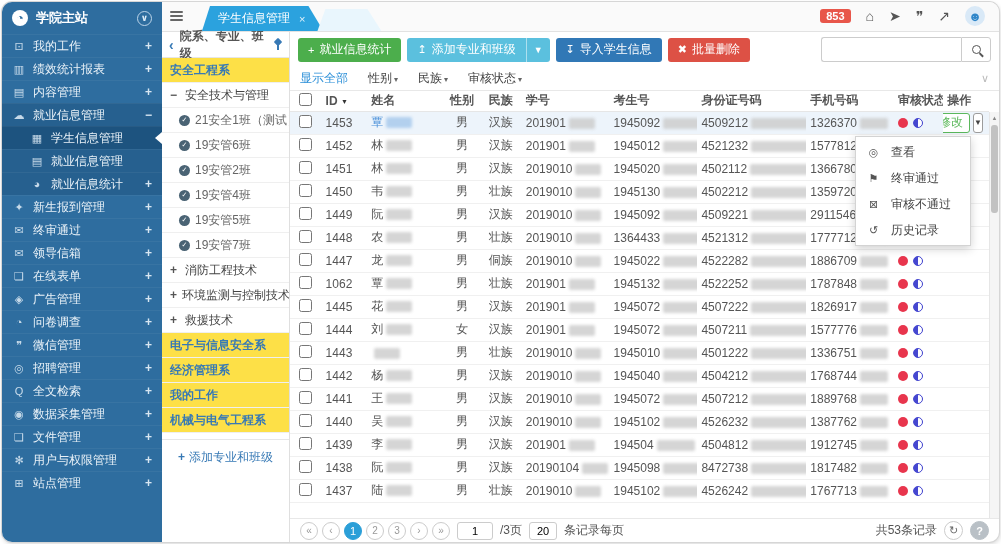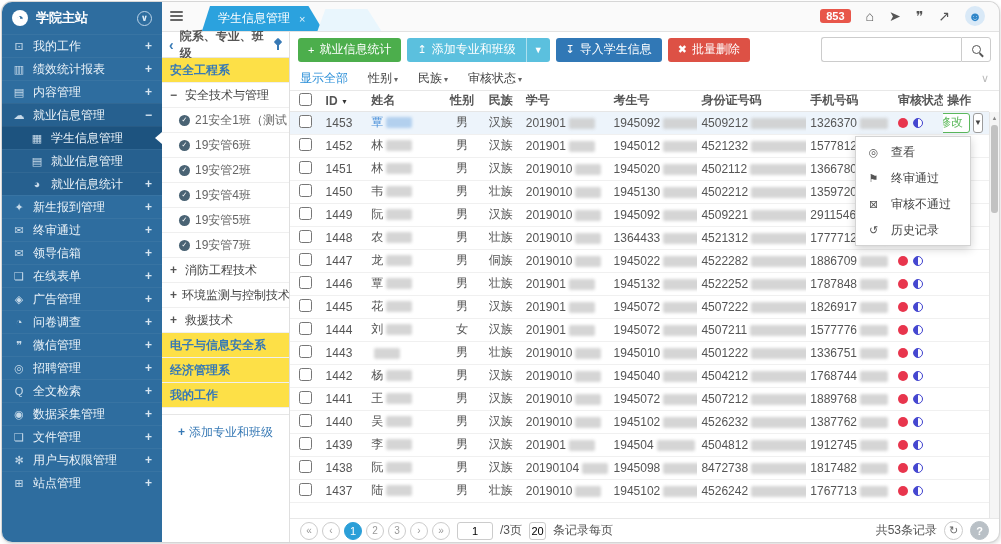--- a/index.html
+++ b/index.html
@@ -108,21 +108,21 @@
   .menu-item .mico { width:13px; text-align:center; color:#555; font-size:11px; }
 
   .vscroll { position:absolute; top:21px; right:0; bottom:0; width:10px; background:#f5f5f5; border-left:1px solid #e6e6e6; }
   .vs-up { height:12px; color:#888; font-size:6px; text-align:center; line-height:12px; cursor:pointer; }
   .vs-thumb { position:absolute; top:13px; left:1px; width:7px; height:88px; background:#c2c2c2; border-radius:3px; cursor:grab; }
 
   .pagination { height:24px; border-top:1px solid #e8e8e8; display:flex; align-items:center; gap:4px; padding:0 10px; font-size:12px; color:#555; flex-shrink:0; }
   .pg-btn { width:18px; height:18px; border:1px solid #ccc; border-radius:50%; background:#fff; color:#999; font-size:10px; display:flex; align-items:center; justify-content:center; cursor:pointer; flex-shrink:0; }
   .pg-btn.active { background:#2b9fd8; border-color:#2b9fd8; color:#fff; font-size:11px; }
   .pg-input { width:36px; height:18px; border:1px solid #ccc; border-radius:3px; text-align:center; font-size:11px; margin:0 3px; outline:none; }
-  .pg-size { width:17px; }
+  .pg-size { width:28px; }
   .pg-right { margin-left:auto; display:flex; align-items:center; gap:7px; }
   .pg-circle { width:19px; height:19px; border:1px solid #ccc; border-radius:50%; background:#fff; color:#666; font-size:11px; display:flex; align-items:center; justify-content:center; cursor:pointer; }
   .pg-help { background:#b9c0c6; color:#fff; border-color:#b9c0c6; font-weight:bold; }
 </style>
 </head>
 <body>
 
 <div class="stage">
   <div class="app">
 
@@ -365,20 +365,24 @@
               <li class="node dept">
 
                 <span class="node-label">经济管理系</span>
               </li>
 
               <li class="node dept">
 
                 <span class="node-label">我的工作</span>
               </li>
 
+              <li class="node dept">
+
+                <span class="node-label">机械与电气工程系</span>
+              </li>
             </ul>
           <div class="tree-add">
             <b>+</b><span>添加专业和班级</span>
           </div>
         </div>
 
         <div class="main">
 
           <div class="toolbar">
             <button class="btn btn-add">
@@ -580,21 +584,21 @@
                     <td class="c-status">
                       <span class="st-red"></span><span class="st-half"></span>
                     </td>
                     <td>
                       
                     </td>
                   </tr>
 
                   <tr>
                     <td class="c-cb"><input type="checkbox" style=""></td>
-                    <td>1446</td>
+                    <td>1062</td>
                     <td><a class="name-link">覃</a><span class="mask m-name"></span></td>
                     <td class="c-sex">男</td>
                     <td class="c-eth">壮族</td>
                     <td><span>201901</span><span class="mask m-sno"></span></td>
                     <td><span>1945132</span><span class="mask m-kno"></span></td>
                     <td><span>4522252</span><span class="mask m-idc"></span></td>
                     <td><span>1787848</span><span class="mask m-phone"></span></td>
                     <td class="c-status">
                       <span class="st-red"></span><span class="st-half"></span>
                     </td>

